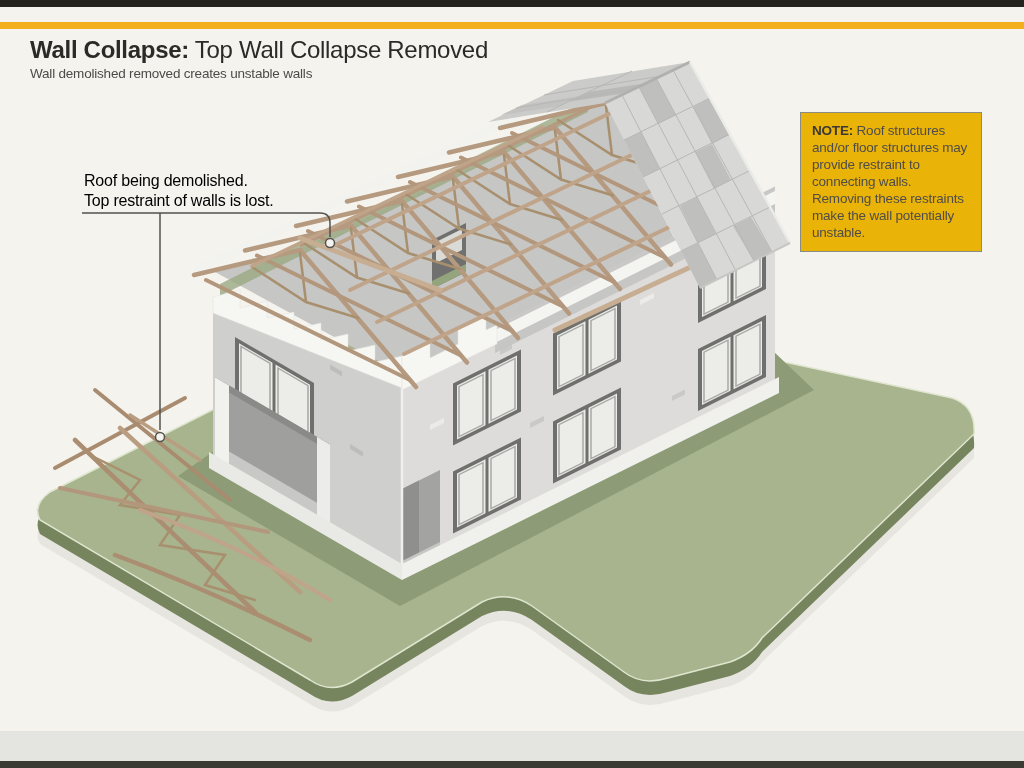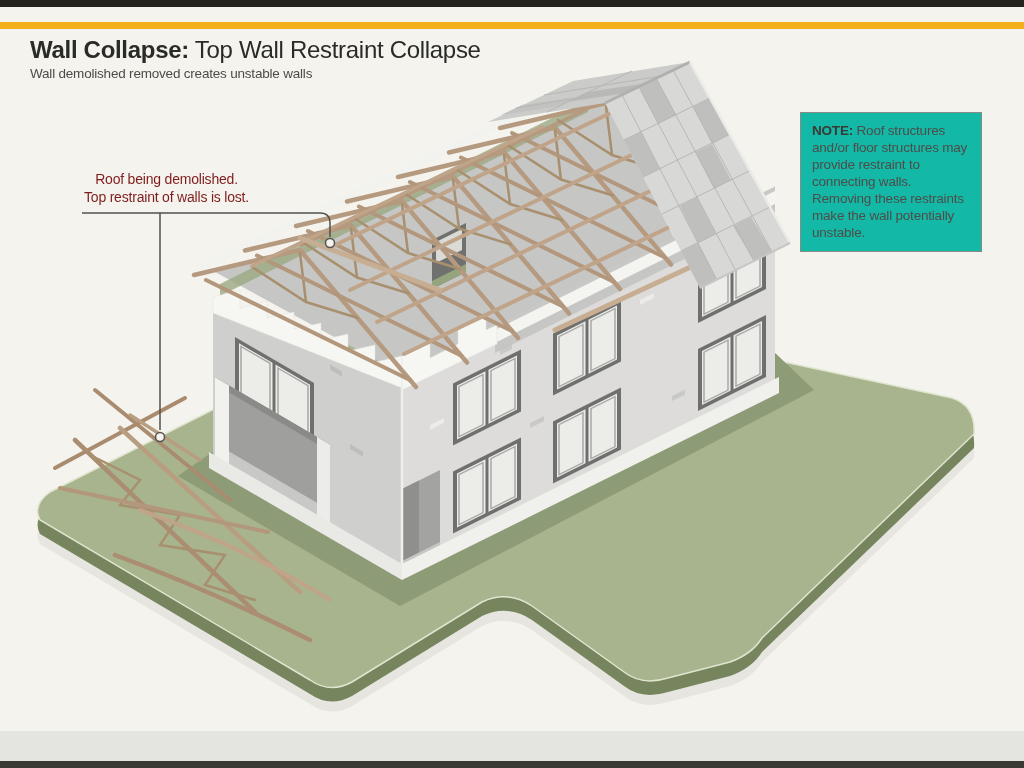--- a/index.html
+++ b/index.html
@@ -8,35 +8,35 @@
   .bar{position:absolute;left:0;width:1024px;}
   #bar-top-black{top:0;height:7px;background:#24231e;}
   #bar-top-yellow{top:22px;height:7px;background:#f3b01c;}
   #footer-strip{top:731px;height:30px;background:#e4e4e1;}
   #footer-bar{top:761px;height:7px;background:#3b3a33;}
   #title{position:absolute;left:30px;top:36px;font-size:24px;color:#2a2a26;
          letter-spacing:-0.3px;white-space:nowrap;}
   #title .b{font-weight:bold;margin-top:43px;}
   #subtitle{position:absolute;left:30px;top:66px;font-size:13.5px;color:#4c4b47;
             letter-spacing:-0.2px;}
-  #callout-text{position:absolute;left:84px;top:171px;font-size:14px;line-height:1.26;
-                color:#7f1d1d;letter-spacing:-0.2px;text-align:center;}
+  #callout-text{position:absolute;left:84px;top:171px;font-size:16px;line-height:1.26;
+                color:#000000;letter-spacing:-0.2px;}
   #note-box{position:absolute;left:800px;top:112px;width:158px;border:1.5px solid #8b8b86;
             padding:9px 11px 10px 11px;font-size:13.5px;line-height:1.26;color:#4e4d49;
-            letter-spacing:-0.2px;background:#14b8a6;}
+            letter-spacing:-0.2px;background:#eab308;}
   #note-box .b{font-weight:bold;color:#3a3935;}
   svg{position:absolute;left:0;top:0;}
 </style>
 </head>
 <body>
 
 <div class="bar" id="bar-top-black"></div>
 <div class="bar" id="bar-top-yellow"></div>
 
-<div id="title"><span class="b">Wall Collapse:</span><span> Top Wall Restraint Collapse</span></div>
+<div id="title"><span class="b">Wall Collapse:</span><span> Top Wall Collapse Removed</span></div>
 <div id="subtitle">Wall demolished removed creates unstable walls</div>
 
 <svg width="1024" height="768" viewBox="0 0 1024 768">
 
   <path d="M 40 520 Q 32 505 50 492 L 430 300 Q 448 290 468 294 L 952 398 Q 976 406 974 434 L 762 638 Q 752 654 730 662 L 668 678 Q 642 686 624 672 L 532 606 Q 508 590 482 602 L 352 682 Q 330 694 310 680 Z" transform="translate(0,24)" fill="#dcdcd6" opacity="0.6"></path>
 
   <path d="M 40 520 Q 32 505 50 492 L 430 300 Q 448 290 468 294 L 952 398 Q 976 406 974 434 L 762 638 Q 752 654 730 662 L 668 678 Q 642 686 624 672 L 532 606 Q 508 590 482 602 L 352 682 Q 330 694 310 680 Z" transform="translate(0,14)" fill="#76855e"></path>
 
   <path d="M 40 520 Q 32 505 50 492 L 430 300 Q 448 290 468 294 L 952 398 Q 976 406 974 434 L 762 638 Q 752 654 730 662 L 668 678 Q 642 686 624 672 L 532 606 Q 508 590 482 602 L 352 682 Q 330 694 310 680 Z" stroke="#dfe5cf" stroke-width="1.5" opacity="1" fill="#a7b48d"></path>
 

